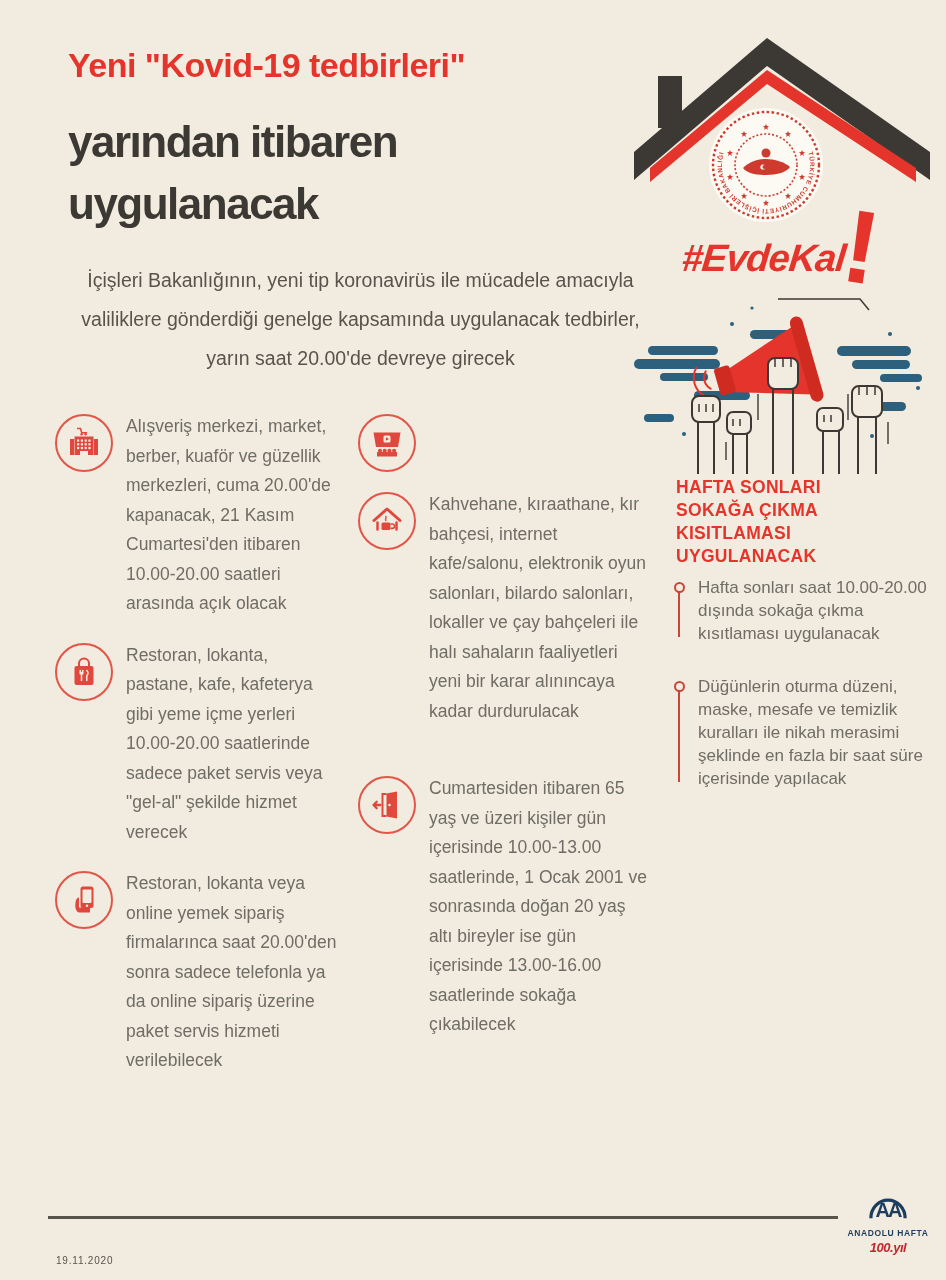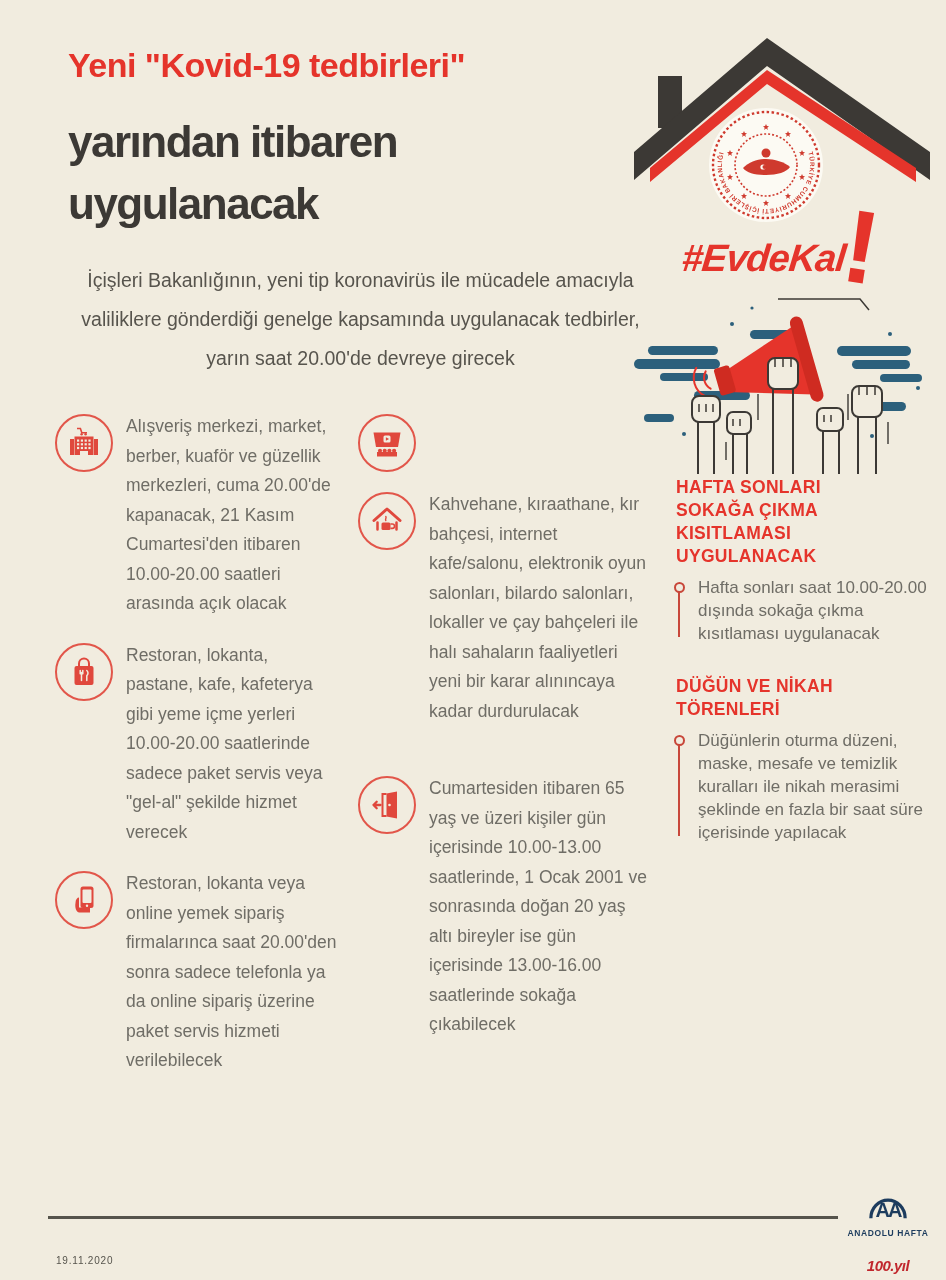--- a/index.html
+++ b/index.html
@@ -58,21 +58,21 @@
   .bullet::before{
     content:"";position:absolute;left:0;top:6px;width:11px;height:11px;box-sizing:border-box;
     border:2px solid #c8473a;border-radius:50%;background:#f1ecdf;
   }
   .section-gap{margin-top:30px;}
   
   .footer-rule{position:absolute;left:48px;top:1216px;width:790px;height:3px;background:#56544c;}
   .publish-date{position:absolute;left:56px;top:1227px;color:#56544c;font-size:10px;letter-spacing:0.8px;margin-top:28px;}
   .aa-logo{position:absolute;left:840px;top:1183px;width:96px;text-align:center;}
   .agency-name{color:#1d3c5e;font-size:8.5px;font-weight:bold;letter-spacing:0.6px;margin-top:1px;}
-  .centenary{color:#c1272d;font-size:15px;font-weight:bold;font-style:italic;margin-top:19px;letter-spacing:-0.5px;}
+  .centenary{color:#c1272d;font-size:13px;font-weight:bold;font-style:italic;margin-top:2px;letter-spacing:-0.5px;}
 </style>
 </head>
 <body>
 
 <div class="page">
 
   <div class="header">
     <div class="title-red">Yeni "Kovid-19 tedbirleri"</div>
     <div class="title-dark">
       <span>yarından itibaren</span><br>
@@ -266,21 +266,20 @@
   </div>
 
   <div class="sections">
     <div>
       <h3 class="sec-heading">HAFTA SONLARI SOKAĞA ÇIKMA KISITLAMASI UYGULANACAK</h3>
       <ul class="bullets">
         <li class="bullet">Hafta sonları saat 10.00-20.00 dışında sokağa çıkma kısıtlaması uygulanacak</li>
       </ul>
     </div>
     <div class="section-gap">
-      <h3 class="sec-heading">DÜĞÜN VE NİKAH TÖRENLERİ</h3>
       <ul class="bullets">
         <li class="bullet">Düğünlerin oturma düzeni, maske, mesafe ve temizlik kuralları ile nikah merasimi şeklinde en fazla bir saat süre içerisinde yapılacak</li>
       </ul>
     </div>
   </div>
 
   <div class="footer-rule"></div>
   <div class="publish-date">19.11.2020</div>
   <div class="aa-logo">
     <svg width="46" height="40" viewBox="0 0 48 42">

